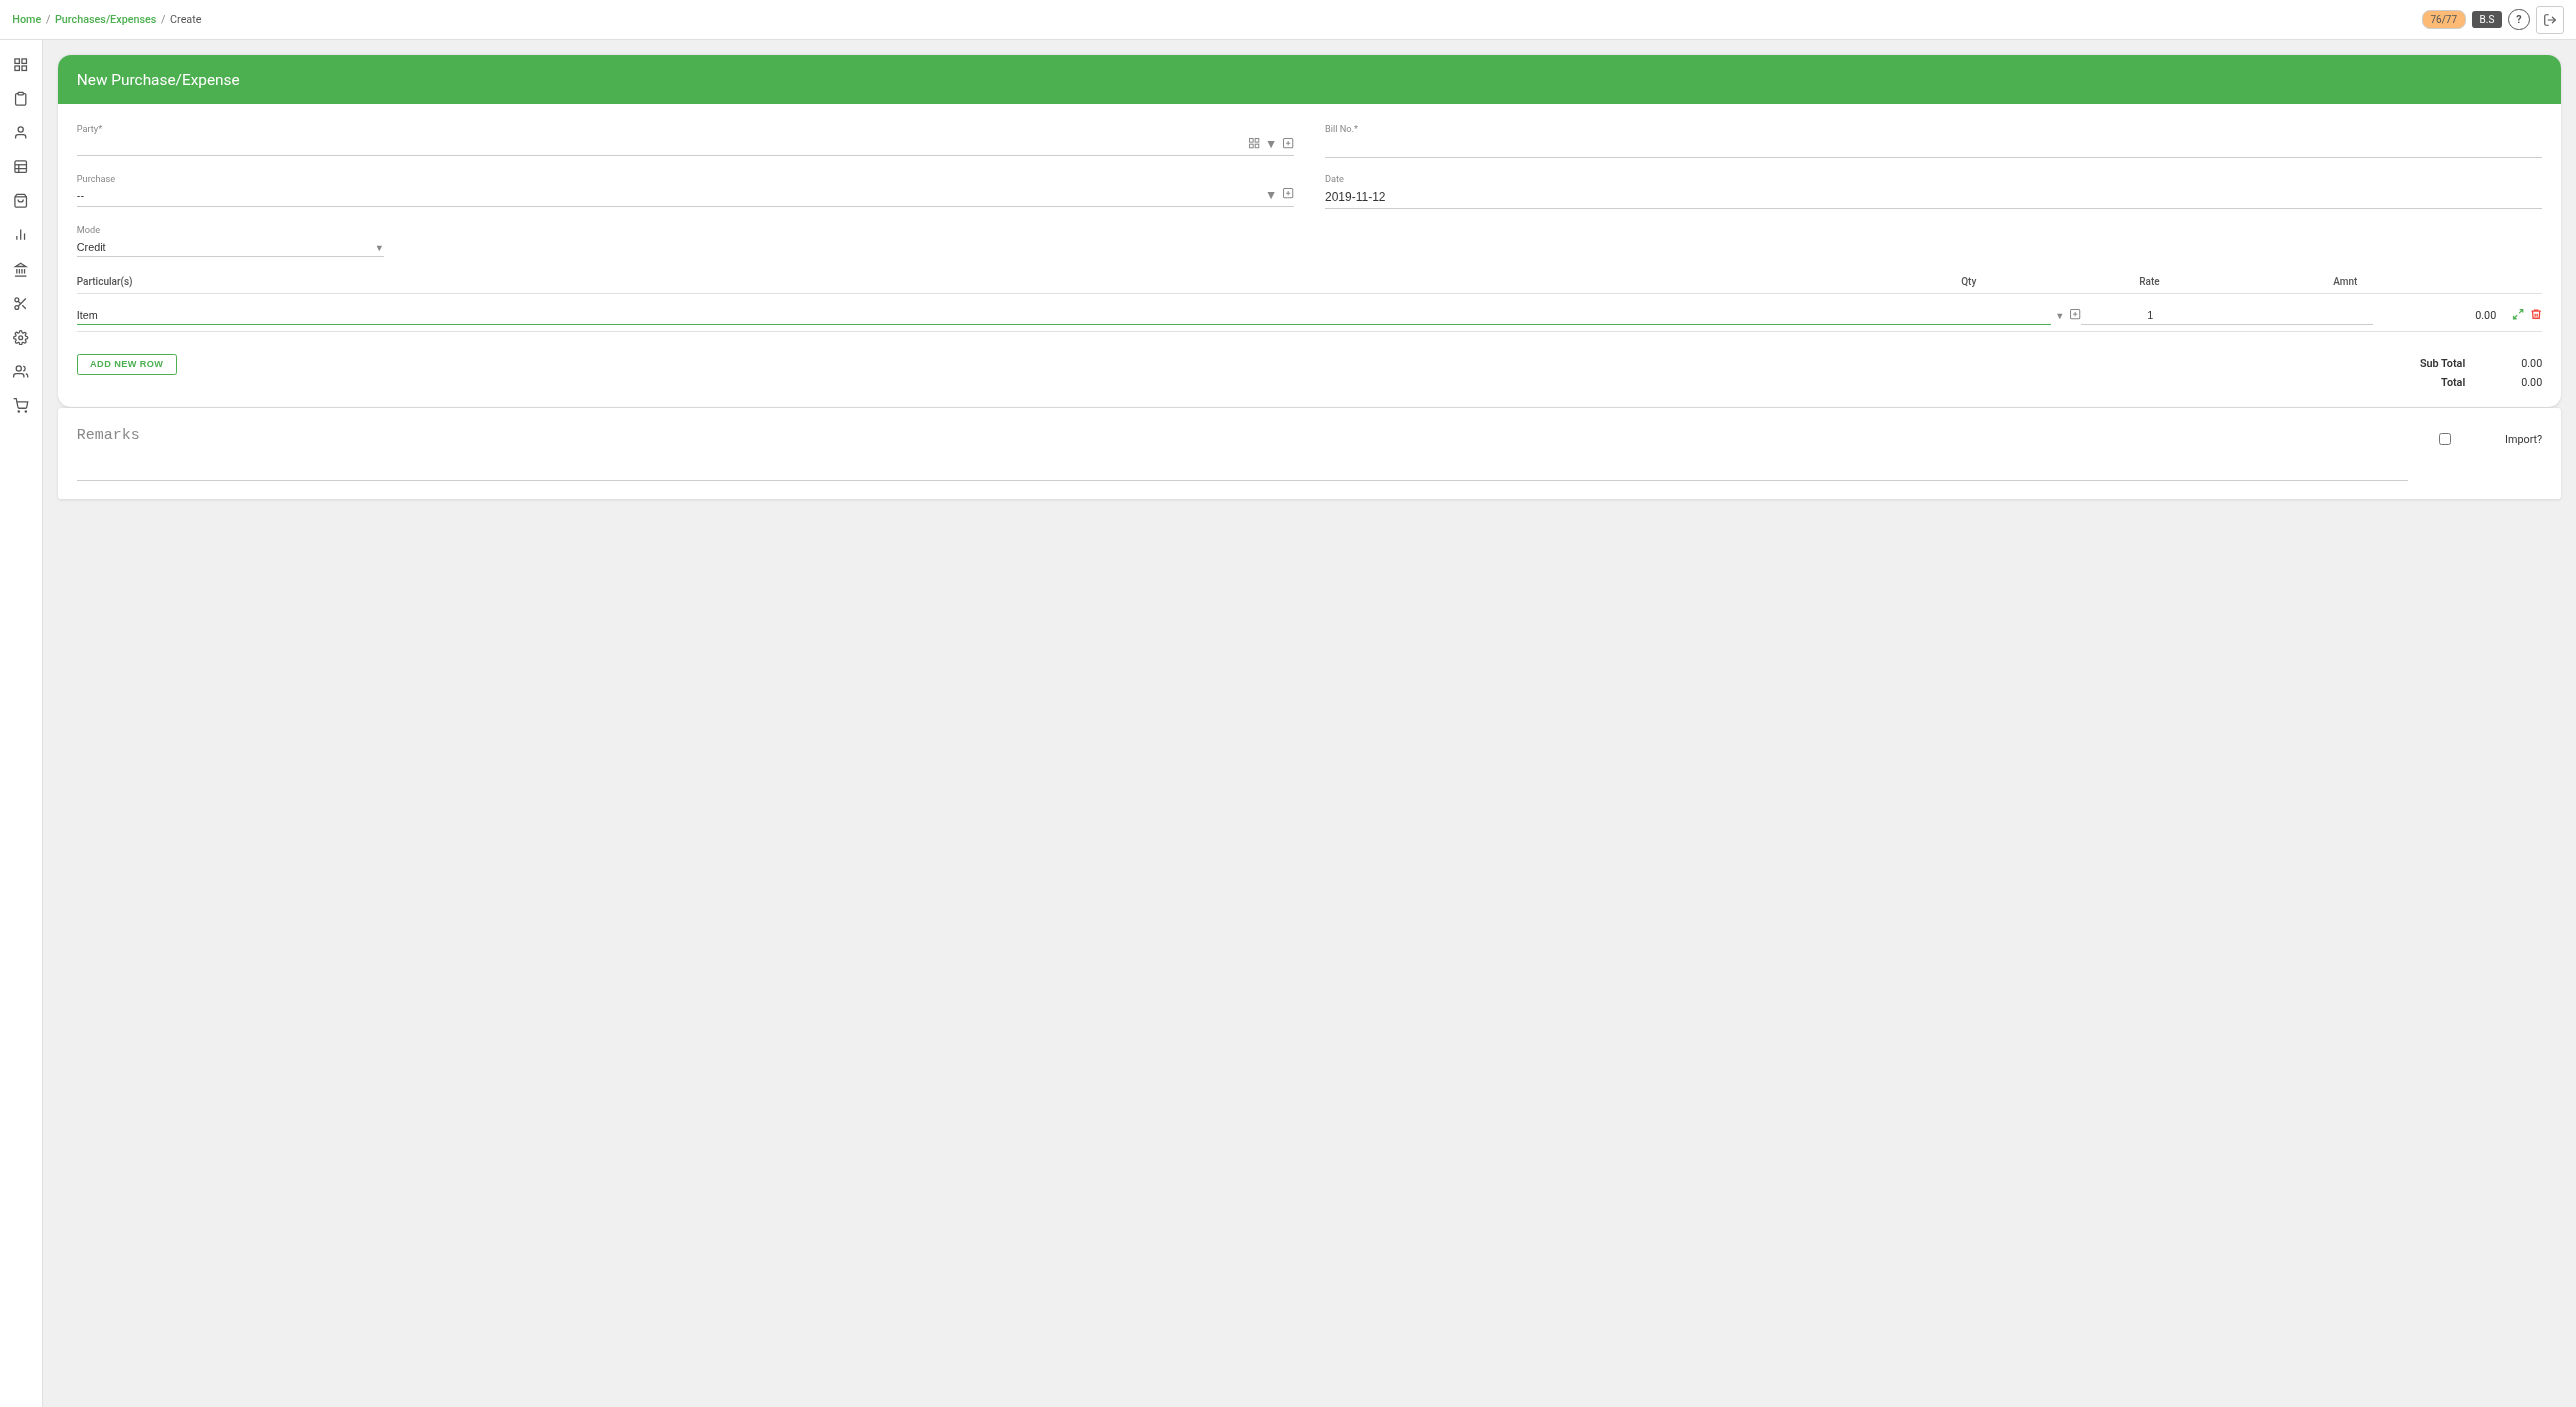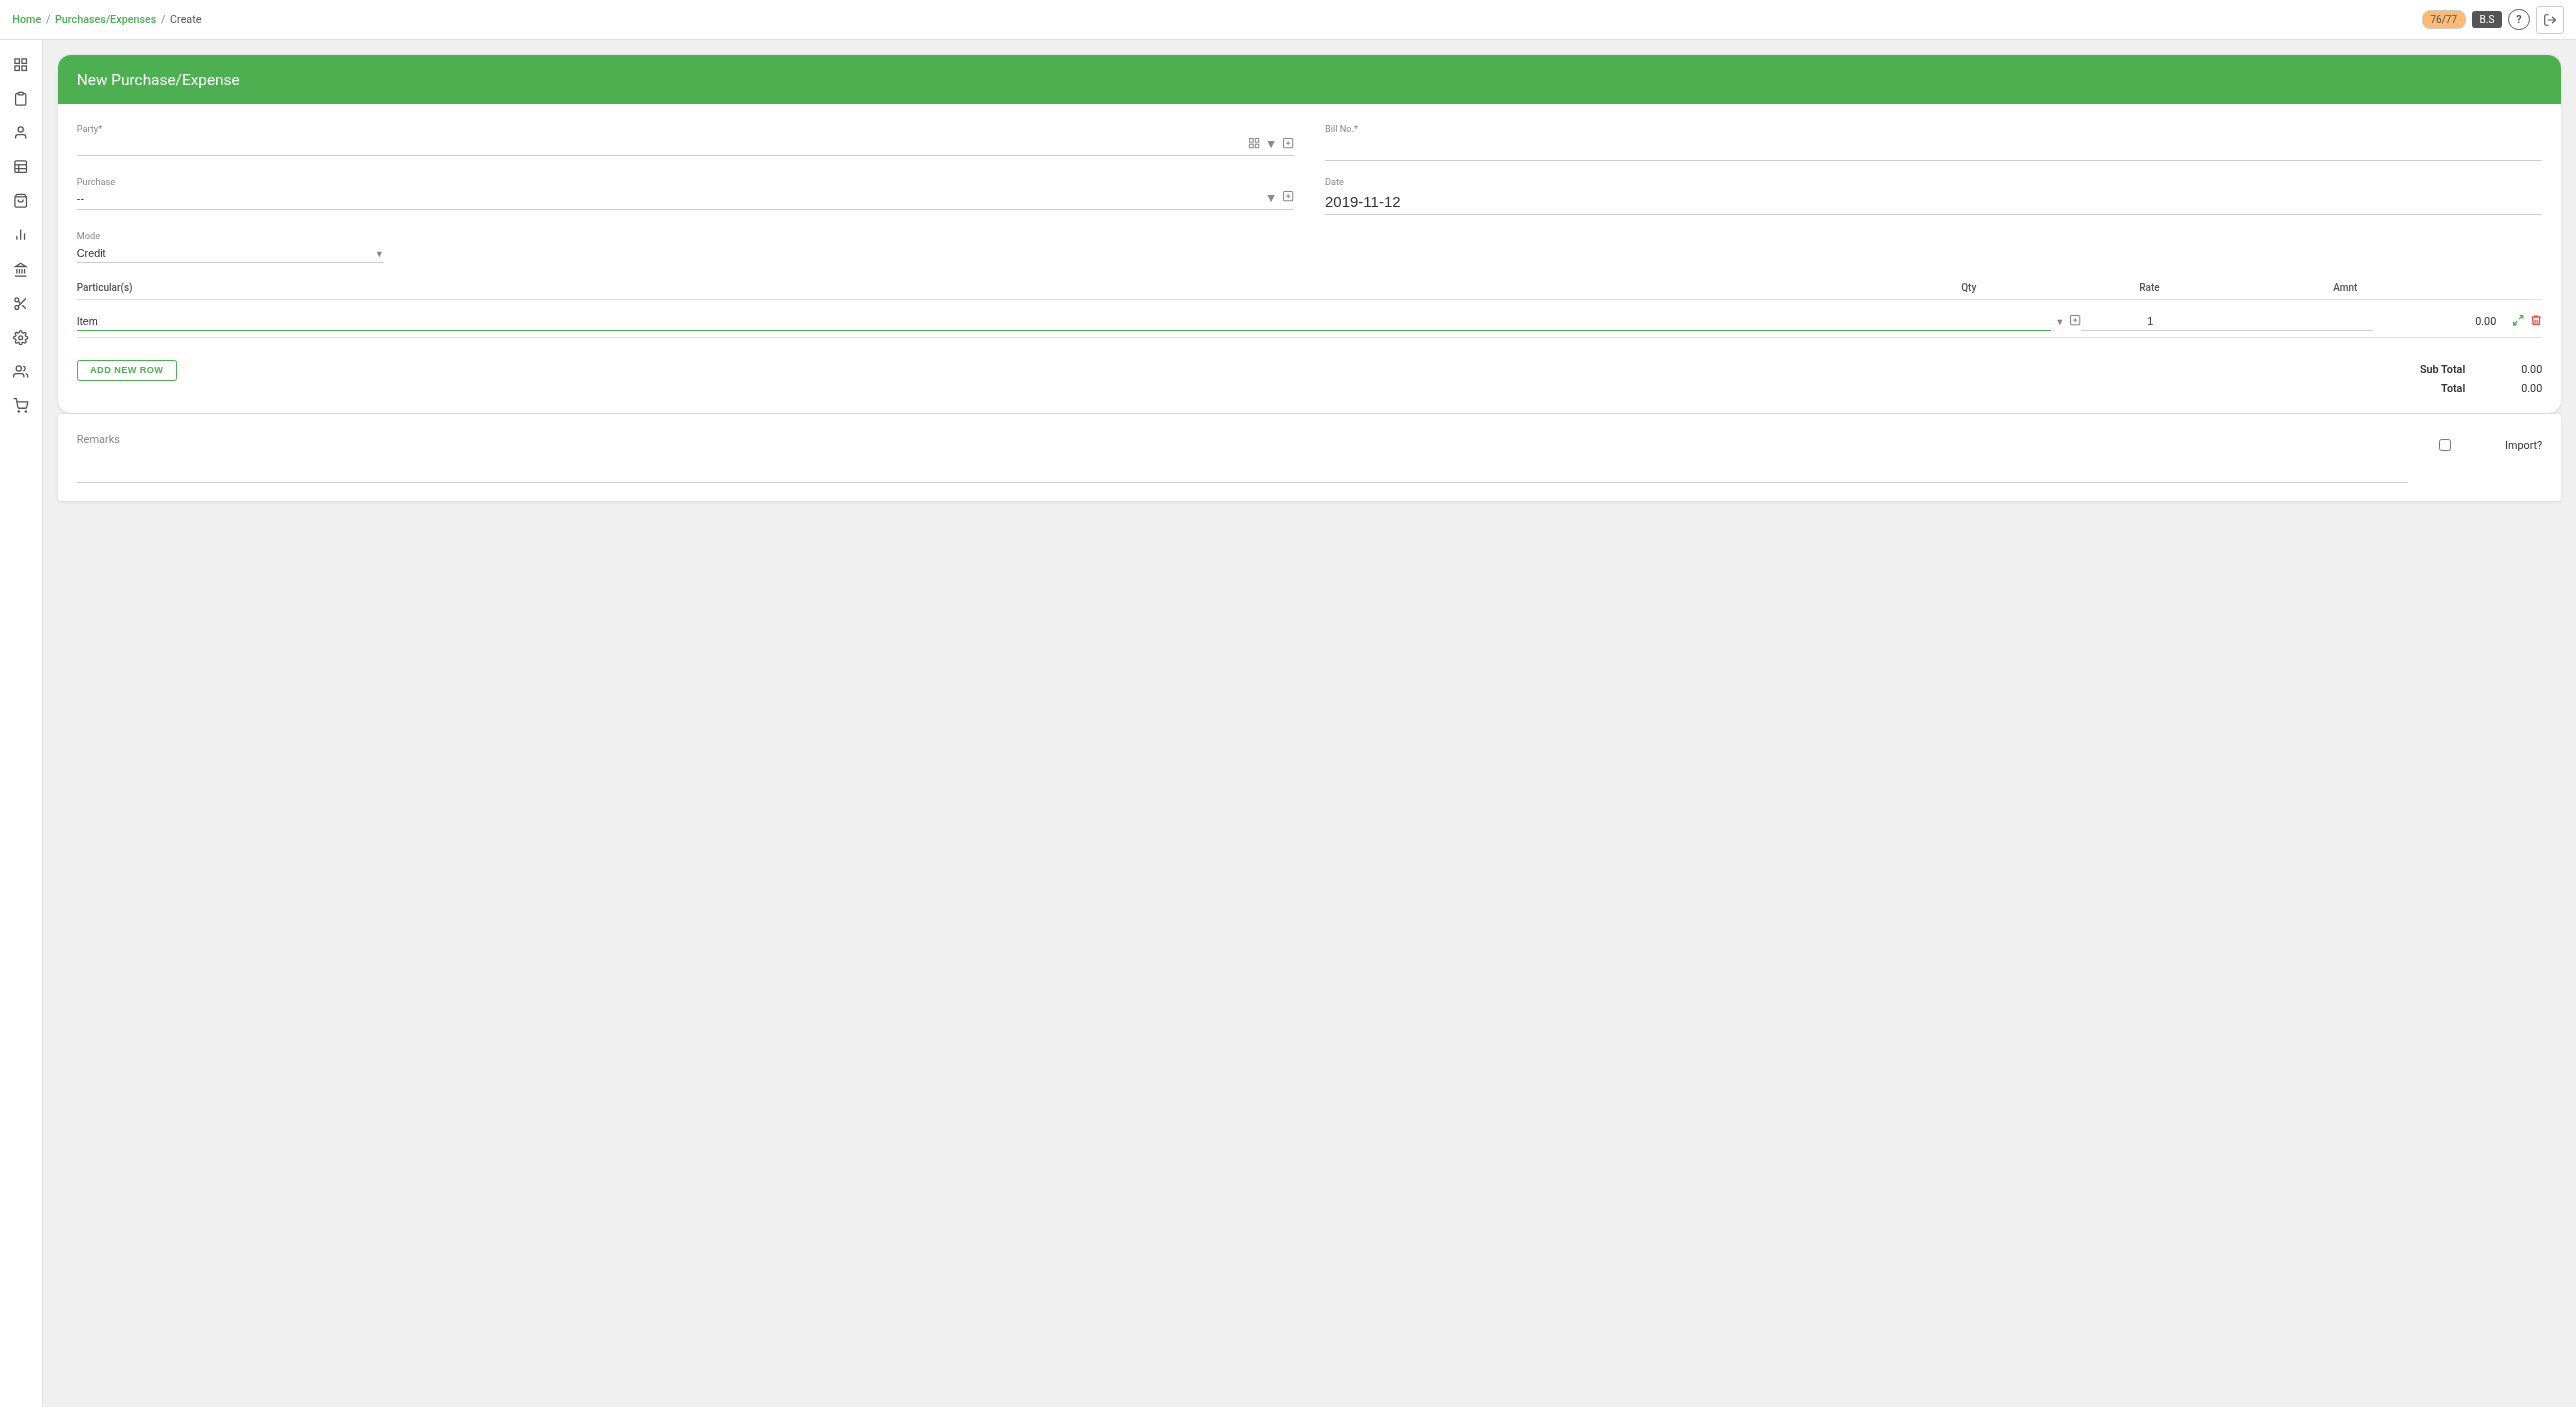--- a/index.html
+++ b/index.html
@@ -59,21 +59,21 @@
       padding: 15.4px 18.4px; font-size: 15.4px; font-weight: 400;
     }
     .form-body { padding: 18.4px; }
 
     
     .form-row { display: flex; gap: 31px; margin-bottom: 15.4px; }
     .form-group { display: flex; flex-direction: column; flex: 1; }
     .form-label { font-size: 9.2px; color: #888; margin-bottom: 3.1px; }
     .form-control {
       border: none; border-bottom: 0.8px solid #ccc; padding: 3.1px 0;
-      font-size: 15px; color: #333; background: transparent; outline: none; width: 100%;
+      font-size: 12px; color: #333; background: transparent; outline: none; width: 100%;
     }
 
     .input-with-icons { display: flex; align-items: center; border-bottom: 0.8px solid #ccc; padding-bottom: 3.1px; }
     .input-with-icons input {
       border: none; flex: 1; font-size: 10.8px; color: #333; background: transparent; outline: none;
     }
     .input-icon {
       color: #888; cursor: pointer; font-size: 12.3px; margin-left: 4.6px;
     }
 
@@ -130,21 +130,21 @@
     .total-label { font-size: 10.8px; font-weight: 600; color: #333; min-width: 77px; text-align: right; }
     .total-value { font-size: 10.8px; color: #333; min-width: 46px; text-align: right; }
 
     
     .remarks-card {
       background: #fff; border-radius: 3.1px; box-shadow: 0 0.8px 3.1px rgba(0,0,0,0.1);
       padding: 18.4px;
     }
     .remarks-row { display: flex; align-items: flex-start; gap: 31px; }
     .remarks-group { display: flex; flex-direction: column; flex: 1; }
-    .remarks-label { font-size: 11px; color: #888; margin-bottom: 6.1px; }
+    .remarks-label { font-size: 15px; color: #888; margin-bottom: 6.1px; font-family: Liberation Mono, monospace; }
     .remarks-textarea {
       border: none; border-bottom: 0.8px solid #ccc;
       resize: none; width: 100%; font-size: 10.8px; color: #333;
       background: transparent; outline: none; min-height: 31px;
     }
     .import-group { display: flex; align-items: center; gap: 6.1px; padding-top: 6.1px; }
     .import-checkbox { width: 12.3px; height: 12.3px; cursor: pointer; }
     .import-label { font-size: 10.8px; color: #333; margin-left: 48px; }
     .circle-q {
       width: 21.5px; height: 21.5px; border: 1.5px solid #555; border-radius: 50%;

